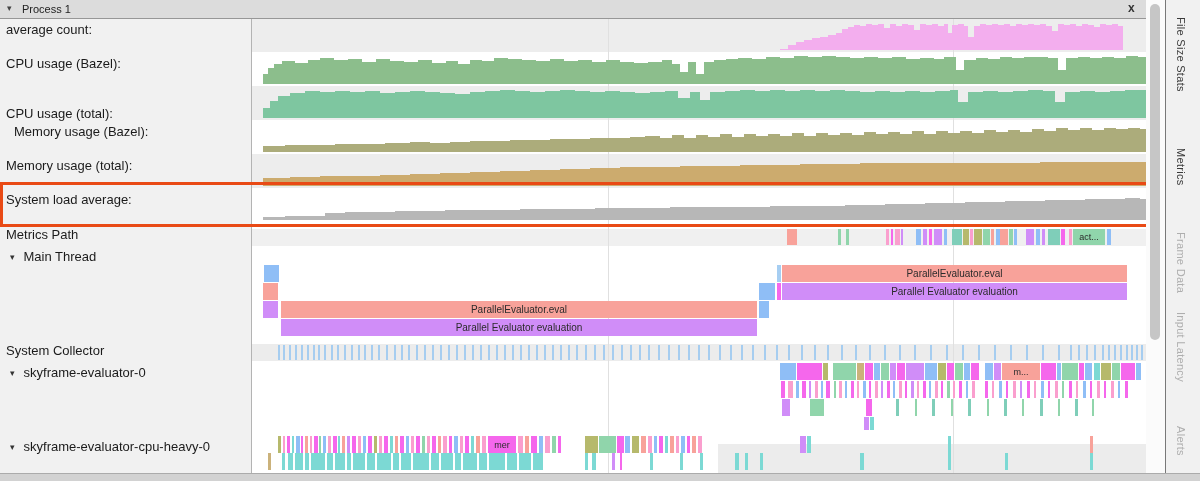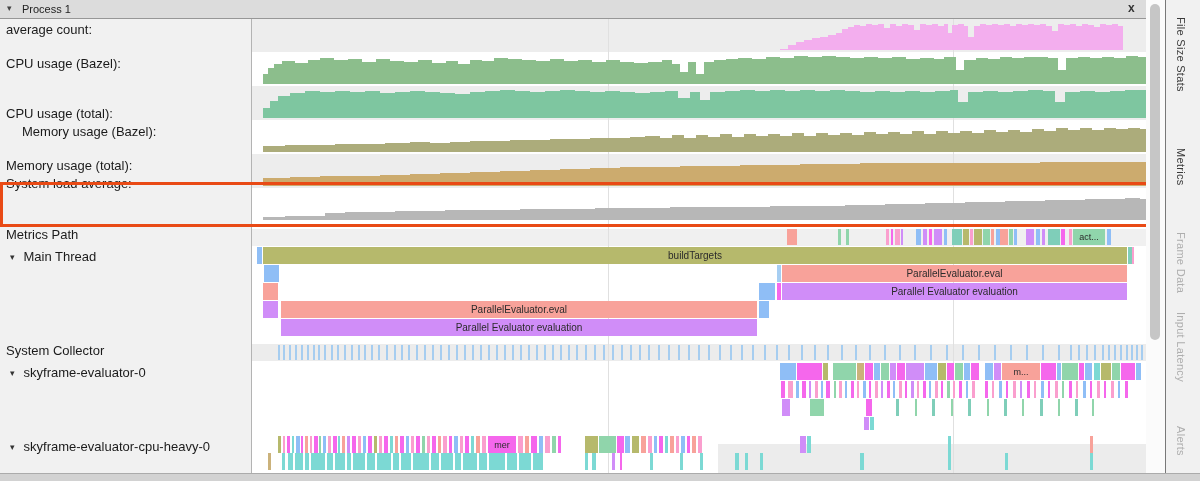--- a/index.html
+++ b/index.html
@@ -70,29 +70,29 @@
       <path d="M 780 31 V 30 H 788 V 26 H 796 V 23 H 804 V 21 H 812 V 19 H 820 V 18 H 828 V 16 H 836 V 14 H 842 V 10 H 848 V 8 H 854 V 6 H 860 V 7 H 866 V 5 H 872 V 6 H 878 V 5 H 884 V 9 H 890 V 5 H 896 V 7 H 902 V 5 H 908 V 6 H 914 V 11 H 920 V 5 H 926 V 6 H 932 V 5 H 938 V 7 H 944 V 5 H 948 V 14 H 952 V 6 H 958 V 5 H 964 V 7 H 968 V 18 H 974 V 7 H 980 V 5 H 986 V 6 H 992 V 5 H 998 V 6 H 1004 V 5 H 1010 V 7 H 1016 V 5 H 1022 V 6 H 1028 V 5 H 1034 V 6 H 1040 V 5 H 1046 V 7 H 1052 V 12 H 1058 V 5 H 1064 V 6 H 1070 V 5 H 1076 V 7 H 1082 V 5 H 1088 V 6 H 1094 V 8 H 1100 V 5 H 1106 V 6 H 1112 V 5 H 1118 V 7 H 1123 V 7 V 31 Z" fill="#f3aeee"></path>
     </svg>
     <div class="rowlabel" style="left: 6px; top: 56px;">CPU usage (Bazel):</div>
     <svg width="1146" height="34" viewBox="0 0 1146 34" class="chart" style="top: 52px;">
       <path d="M 263 32 V 22 H 268 V 16 H 274 V 12 H 282 V 9 H 295 V 11 H 308 V 8 H 320 V 6 H 334 V 8 H 348 V 7 H 362 V 10 H 376 V 7 H 390 V 9 H 404 V 10 H 418 V 8 H 432 V 11 H 446 V 9 H 458 V 12 H 470 V 8 H 482 V 9 H 494 V 6 H 508 V 7 H 522 V 8 H 536 V 9 H 550 V 7 H 564 V 9 H 578 V 8 H 592 V 10 H 606 V 8 H 620 V 10 H 634 V 11 H 648 V 10 H 662 V 8 H 672 V 12 H 680 V 20 H 688 V 10 H 696 V 22 H 704 V 10 H 714 V 8 H 726 V 7 H 738 V 6 H 752 V 7 H 766 V 5 H 780 V 6 H 794 V 4 H 808 V 5 H 822 V 4 H 836 V 5 H 850 V 6 H 864 V 5 H 878 V 6 H 892 V 5 H 906 V 7 H 920 V 6 H 934 V 7 H 944 V 5 H 956 V 18 H 964 V 8 H 976 V 6 H 988 V 7 H 1000 V 5 H 1012 V 6 H 1024 V 5 H 1036 V 5 H 1048 V 6 H 1058 V 18 H 1066 V 6 H 1078 V 5 H 1090 V 6 H 1102 V 5 H 1114 V 6 H 1126 V 4 H 1138 V 5 H 1146 V 4 V 32 Z" fill="#8cbe8c"></path>
     </svg>
     <div class="rowlabel" style="left: 6px; top: 90px; margin-top: 16px;">CPU usage (total):</div>
     <svg width="1146" height="34" viewBox="0 0 1146 34" class="chart" style="top: 86px;">
       <path d="M 263 32 V 22 H 270 V 15 H 278 V 10 H 290 V 7 H 305 V 5 H 320 V 6 H 335 V 5 H 350 V 6 H 365 V 5 H 380 V 7 H 395 V 6 H 410 V 5 H 425 V 6 H 440 V 7 H 455 V 8 H 470 V 6 H 485 V 5 H 500 V 4 H 515 V 5 H 530 V 6 H 545 V 5 H 560 V 4 H 575 V 5 H 590 V 6 H 605 V 5 H 620 V 6 H 635 V 7 H 650 V 6 H 665 V 5 H 678 V 12 H 690 V 6 H 700 V 14 H 710 V 6 H 725 V 5 H 740 V 4 H 755 V 5 H 770 V 4 H 785 V 5 H 800 V 4 H 815 V 5 H 830 V 4 H 845 V 5 H 860 V 6 H 875 V 5 H 890 V 6 H 905 V 5 H 920 V 6 H 935 V 5 H 950 V 4 H 958 V 16 H 968 V 6 H 983 V 5 H 998 V 6 H 1013 V 5 H 1028 V 4 H 1043 V 5 H 1055 V 16 H 1065 V 6 H 1080 V 5 H 1095 V 6 H 1110 V 5 H 1125 V 4 H 1146 V 5 V 32 Z" fill="#7ec6a0"></path>
     </svg>
-    <div class="rowlabel" style="left: 22px; top: 124px;">Memory usage (Bazel):</div>
+    <div class="rowlabel" style="left: 14px; top: 124px;">Memory usage (Bazel):</div>
     <svg width="1146" height="34" viewBox="0 0 1146 34" class="chart" style="top: 120px;">
       <path d="M 263 32 V 26 H 285 V 25 H 310 V 25 H 335 V 24 H 360 V 24 H 385 V 23 H 410 V 22 H 430 V 23 H 450 V 22 H 470 V 21 H 490 V 21 H 510 V 20 H 530 V 20 H 550 V 19 H 570 V 19 H 590 V 18 H 610 V 18 H 630 V 17 H 645 V 16 H 660 V 18 H 672 V 15 H 684 V 18 H 696 V 15 H 708 V 17 H 720 V 14 H 732 V 17 H 744 V 14 H 756 V 16 H 768 V 14 H 780 V 16 H 792 V 13 H 804 V 16 H 816 V 13 H 828 V 15 H 840 V 13 H 852 V 15 H 864 V 12 H 876 V 14 H 888 V 12 H 900 V 14 H 912 V 11 H 924 V 14 H 936 V 11 H 948 V 13 H 960 V 11 H 972 V 13 H 984 V 10 H 996 V 12 H 1008 V 10 H 1020 V 12 H 1032 V 9 H 1044 V 11 H 1056 V 8 H 1068 V 10 H 1080 V 8 H 1092 V 10 H 1104 V 8 H 1116 V 9 H 1128 V 8 H 1140 V 9 H 1146 V 9 V 32 Z" fill="#acac7b"></path>
     </svg>
     <div class="rowlabel" style="left: 6px; top: 158px;">Memory usage (total):</div>
     <svg width="1146" height="34" viewBox="0 0 1146 34" class="chart" style="top: 154px;">
       <path d="M 263 32 V 24 H 290 V 23 H 320 V 22 H 350 V 22 H 380 V 21 H 410 V 20 H 440 V 19 H 470 V 18 H 500 V 17 H 530 V 16 H 560 V 15 H 590 V 14 H 620 V 13 H 650 V 13 H 680 V 12 H 710 V 12 H 740 V 11 H 770 V 11 H 800 V 10 H 830 V 10 H 860 V 9 H 890 V 9 H 920 V 9 H 950 V 9 H 980 V 9 H 1010 V 9 H 1040 V 8 H 1070 V 8 H 1100 V 8 H 1130 V 8 H 1146 V 8 V 32 Z" fill="#ccab6e"></path>
     </svg>
-    <div class="rowlabel" style="left: 6px; top: 176px; text-align: right;">System load average:</div>
+    <div class="rowlabel" style="left: 6px; top: 192px; text-align: right;">System load average:</div>
     <svg width="1146" height="34" viewBox="0 0 1146 34" class="chart" style="top: 188px;">
       <path d="M 263 32 V 29 H 285 V 28 H 310 V 28 H 325 V 25 H 345 V 24 H 370 V 24 H 395 V 23 H 420 V 23 H 445 V 22 H 470 V 22 H 495 V 22 H 520 V 21 H 545 V 21 H 570 V 21 H 595 V 20 H 620 V 20 H 645 V 20 H 670 V 19 H 695 V 19 H 720 V 19 H 745 V 19 H 770 V 18 H 795 V 18 H 820 V 18 H 845 V 17 H 865 V 17 H 885 V 16 H 905 V 16 H 925 V 15 H 945 V 15 H 965 V 14 H 985 V 14 H 1005 V 13 H 1025 V 13 H 1045 V 12 H 1065 V 12 H 1085 V 11 H 1105 V 11 H 1125 V 10 H 1140 V 11 H 1146 V 12 V 32 Z" fill="#b7b7b7"></path>
     </svg>
     <div class="rowlabel" style="left: 6px; top: 227px;"><span>Metrics Path</span></div>
     <div class="rowlabel" style="left: 10px; top: 249px;"><span class="arrow">▾</span><span>Main Thread</span></div>
     <div class="rowlabel" style="left: 6px; top: 343px;"><span>System Collector</span></div>
     <div class="rowlabel" style="left: 10px; top: 365px;"><span class="arrow">▾</span><span>skyframe-evaluator-0</span></div>
     <div class="rowlabel" style="left: 10px; top: 439px;"><span class="arrow">▾</span><span>skyframe-evaluator-cpu-heavy-0</span></div>
     <div class="track" style="top: 229px; height: 16px;">
       <div class="seg" style="left: 787px; width: 10px; background: rgb(248, 162, 154);"></div>
@@ -118,26 +118,20 @@
       <div class="seg" style="left: 1009px; width: 4px; background: rgb(144, 213, 171);"></div>
       <div class="seg" style="left: 1014px; width: 3px; background: rgb(143, 190, 246);"></div>
       <div class="seg" style="left: 1026px; width: 8px; background: rgb(208, 141, 248);"></div>
       <div class="seg" style="left: 1036px; width: 4px; background: rgb(143, 190, 246);"></div>
       <div class="seg" style="left: 1042px; width: 3px; background: rgb(208, 141, 248);"></div>
       <div class="seg" style="left: 1048px; width: 12px; background: rgb(127, 206, 185);"></div>
       <div class="seg" style="left: 1061px; width: 4px; background: rgb(245, 103, 236);"></div>
       <div class="seg" style="left: 1069px; width: 3px; background: rgb(250, 159, 206);"></div>
       <div class="seg" style="left: 1073px; width: 32px; background: rgb(144, 213, 171); font-size: 9px;">act...</div>
       <div class="seg" style="left: 1107px; width: 4px; background: rgb(143, 190, 246);"></div>
-    </div>
-    <div class="track" style="top: 247px; height: 17px;">
-      <div class="seg" style="left: 257px; width: 5px; background: rgb(143, 190, 246);"></div>
-      <div class="seg" style="left: 263px; width: 864px; background: rgb(182, 185, 108); font-size: 10px;">buildTargets</div>
-      <div class="seg" style="left: 1128px; width: 4px; background: rgb(127, 206, 185);"></div>
-      <div class="seg" style="left: 1132px; width: 2px; background: rgb(250, 159, 206);"></div>
     </div>
     <div class="track" style="top: 265px; height: 17px;">
       <div class="seg" style="left: 264px; width: 15px; background: rgb(143, 190, 246);"></div>
       <div class="seg" style="left: 777px; width: 4px; background: rgb(166, 206, 242);"></div>
       <div class="seg" style="left: 782px; width: 345px; background: rgb(248, 162, 154); font-size: 10px;">ParallelEvaluator.eval</div>
     </div>
     <div class="track" style="top: 283px; height: 17px;">
       <div class="seg" style="left: 263px; width: 15px; background: rgb(248, 162, 154);"></div>
       <div class="seg" style="left: 759px; width: 16px; background: rgb(143, 190, 246);"></div>
       <div class="seg" style="left: 777px; width: 4px; background: rgb(245, 103, 236);"></div>

